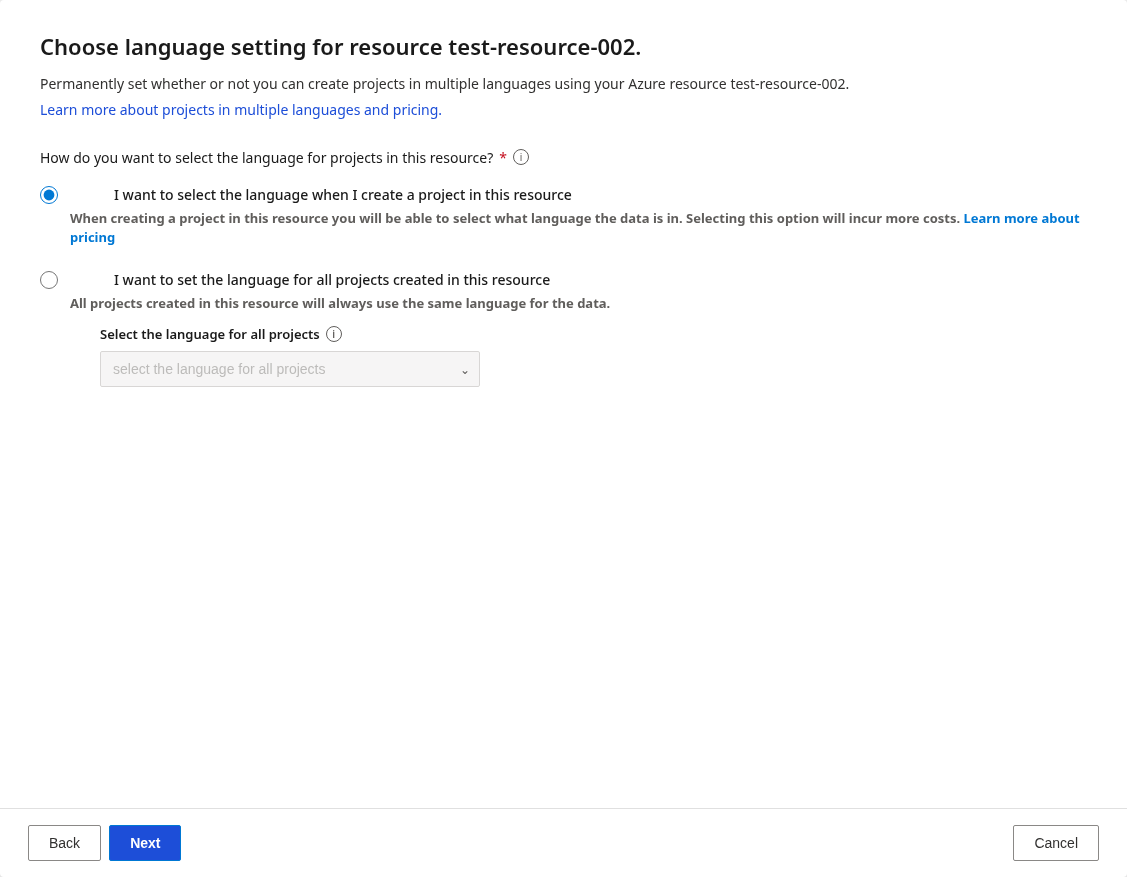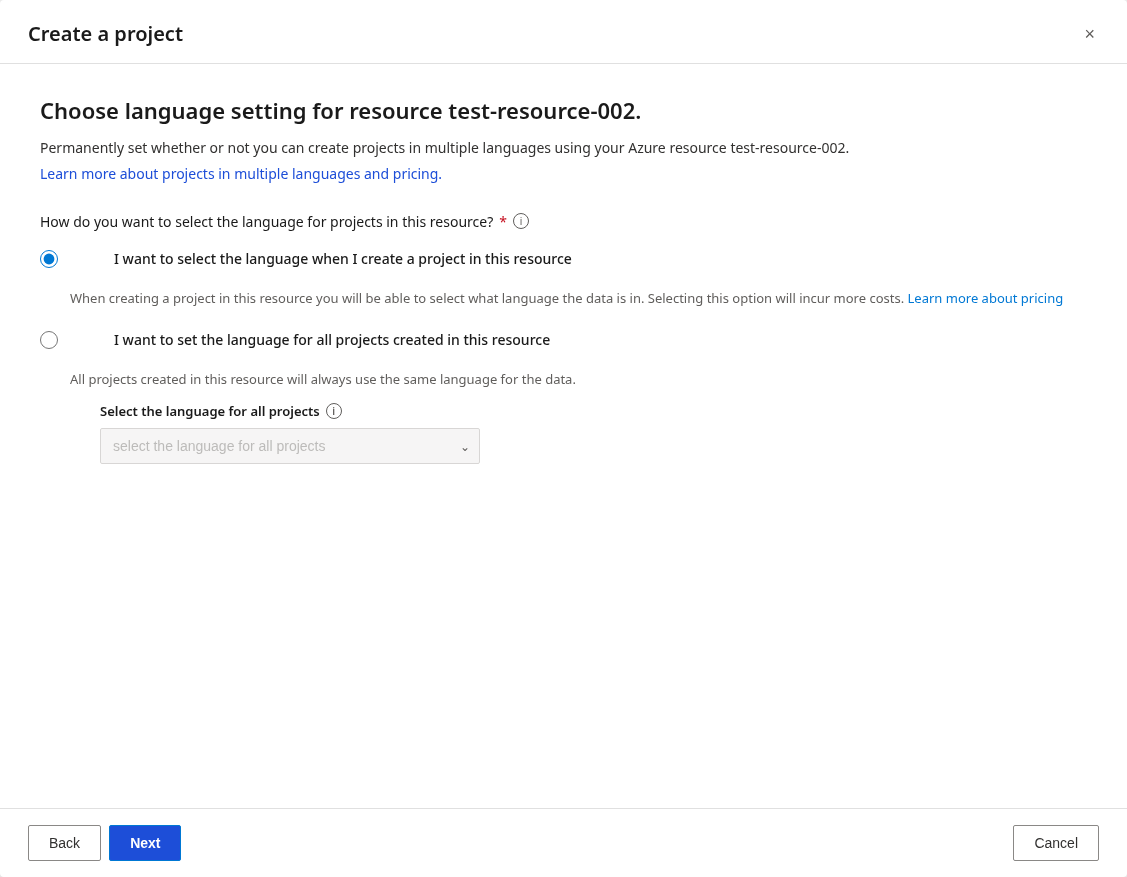--- a/index.html
+++ b/index.html
@@ -166,22 +166,23 @@
     .radio-label {
       font-size: 14px;
       font-weight: 500;
       color: #1a1a1a;
       cursor: pointer;
       margin-left: 44px;
     }
     .radio-desc {
       font-size: 13px;
       color: #605e5c;
-      margin-top: 20px;
+      margin-top: 4px;
       line-height: 1.5;
+      font-weight: bold;
     }
     .pricing-link {
       color: #0078d4;
       text-decoration: none;
     }
     
     .select-label {
       font-size: 13px;
       font-weight: 600;
       color: #1a1a1a;
@@ -246,24 +247,20 @@
     }
     .indent-content {
       padding-left: 30px;
     }
   </style>
 </head>
 <body>
 
 <div class="dialog">
 
-  <div class="dialog-header">
-    <span class="dialog-title">Create a project</span>
-    <button class="close-btn">×</button>
-  </div>
 
   <div class="dialog-body">
 
 
     <div class="main-content">
       <h2 class="section-title">Choose language setting for resource test-resource-002.</h2>
       <p class="section-desc">Permanently set whether or not you can create projects in multiple languages using your Azure resource test-resource-002.</p>
       <a href="#" class="learn-link">Learn more about projects in multiple languages and pricing.</a>
 
       <div class="question-label">

